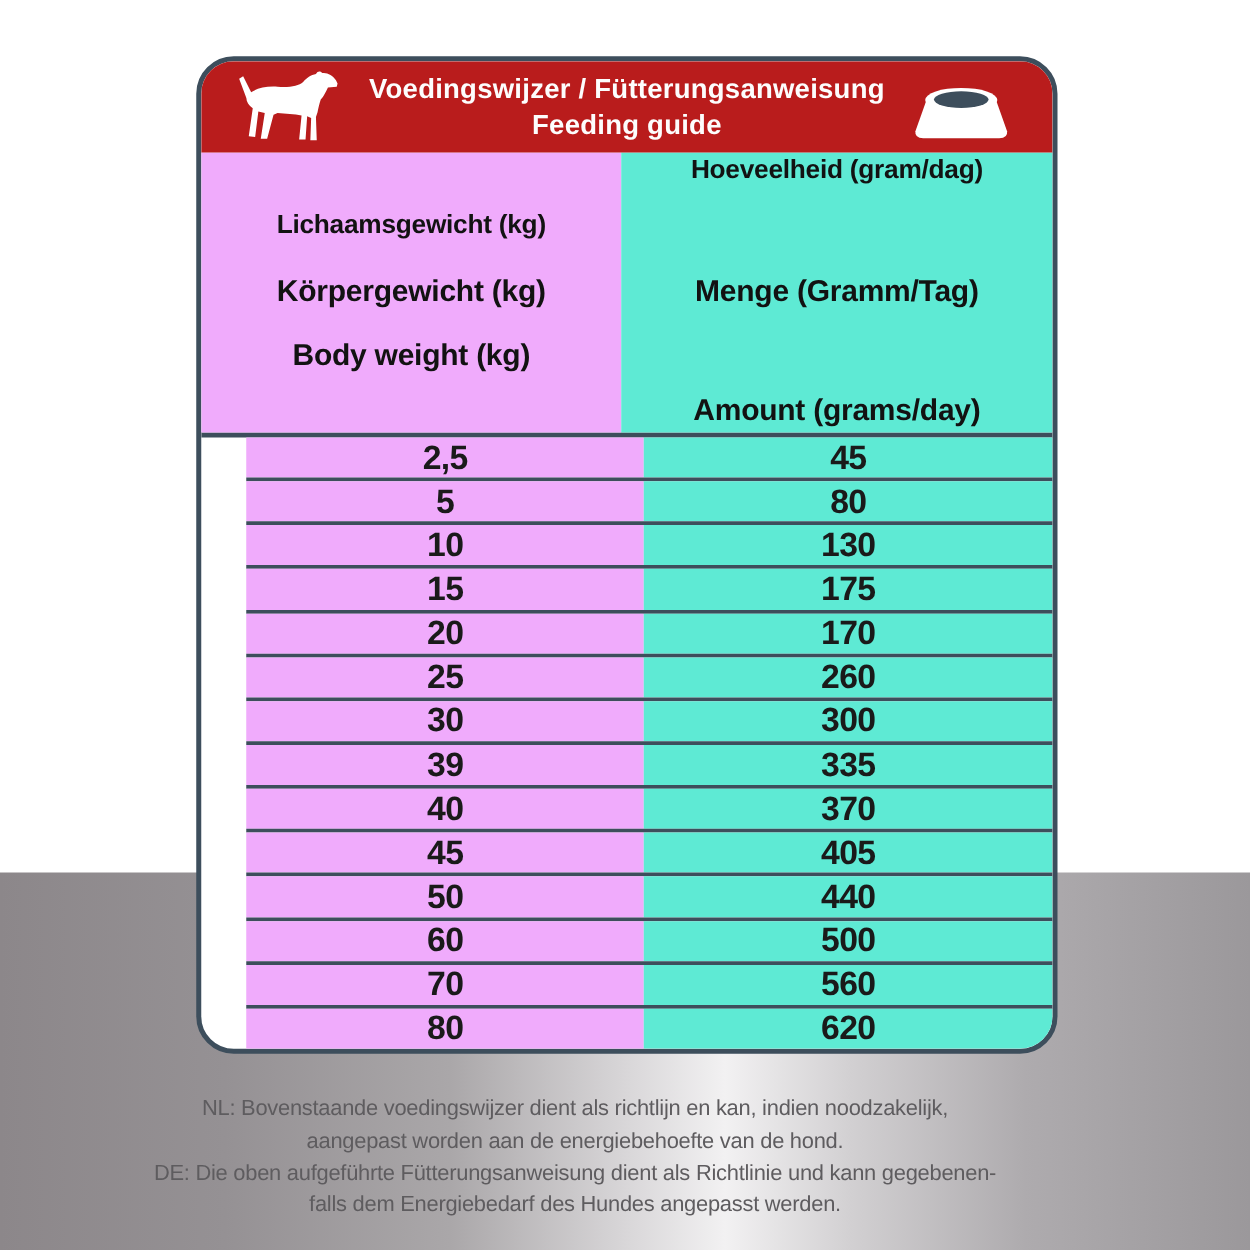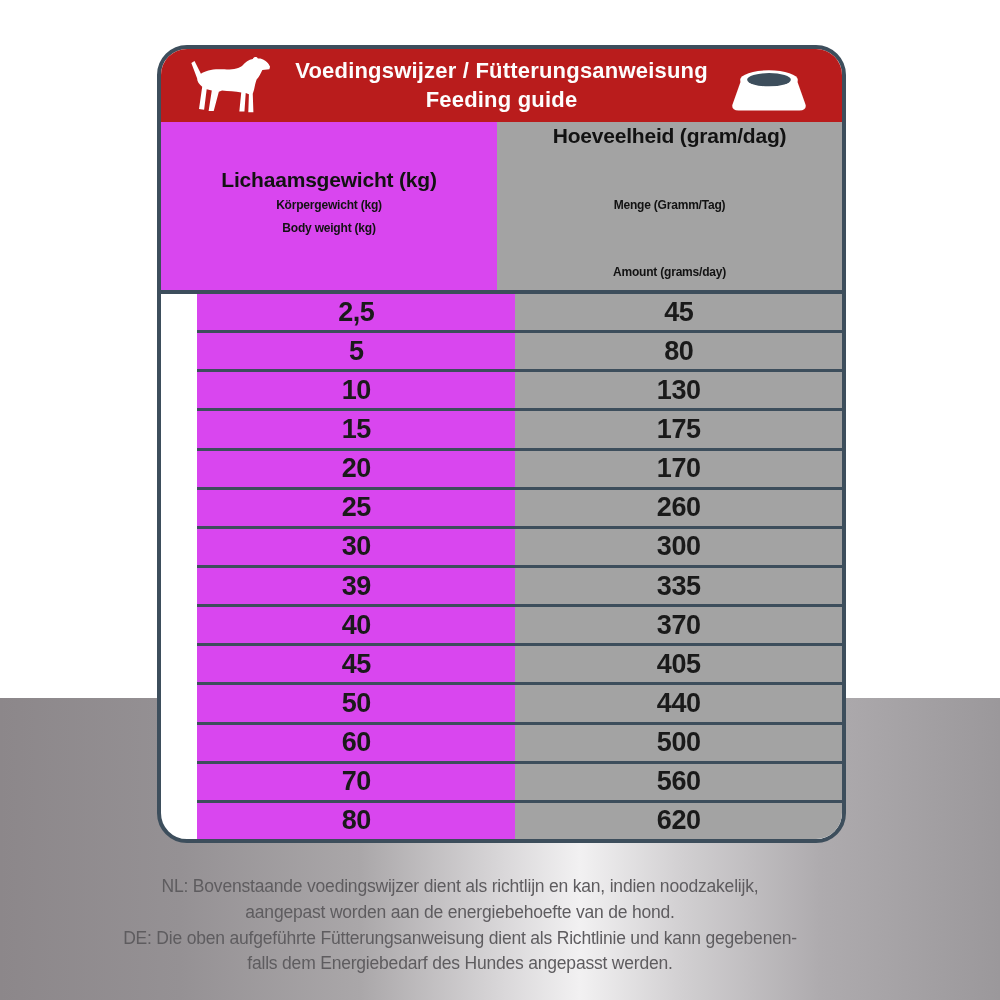--- a/index.html
+++ b/index.html
@@ -24,28 +24,28 @@
     color:#fdfdfd;text-align:center;
   }
   .title-line{font-size:22px;font-weight:bold;line-height:29px;letter-spacing:0.2px;}
   .title-wrap{padding-top:7px;}
   .dog-svg{position:absolute;left:24px;top:5px;width:92px;height:64px;}
   .bowl-svg{position:absolute;right:34px;top:17px;width:78px;height:50px;}
   .col-headers{
     flex:0 0 110px;display:flex;box-sizing:border-box;
     border-bottom:4px solid #3d4e5c;
   }
-  .cell-left{width:49.35%;background:#d946ef;}
-  .cell-right{flex:1;background:#a3a3a3;gap:44px;}
+  .cell-left{width:49.35%;background:#f0abfc;}
+  .cell-right{flex:1;background:#5eead4;gap:44px;}
   .colhead{
     display:flex;flex-direction:column;justify-content:center;
     text-align:center;color:#121212;padding-bottom:6px;
   }
   .ch-main{font-size:21px;font-weight:bold;line-height:28px;letter-spacing:-0.2px;}
-  .ch-sub{font-size:12px;font-weight:bold;line-height:23px;letter-spacing:-0.2px;}
+  .ch-sub{font-size:24px;font-weight:bold;line-height:23px;letter-spacing:-0.2px;margin-top:28px;}
   .rows{flex:1;display:flex;flex-direction:column;margin-left:36px;}
   .trow{flex:1;display:flex;}
   .trow + .trow{border-top:3px solid #3d4e5c;}
   .trow .tcell{
     display:flex;align-items:center;justify-content:center;
     font-size:27px;font-weight:bold;color:#1a1a1a;letter-spacing:-0.5px;
   }
   .footnotes{
     position:absolute;left:0;top:874px;width:920px;text-align:center;
     color:#5e5c5f;font-size:17.5px;line-height:25.8px;letter-spacing:-0.2px;

